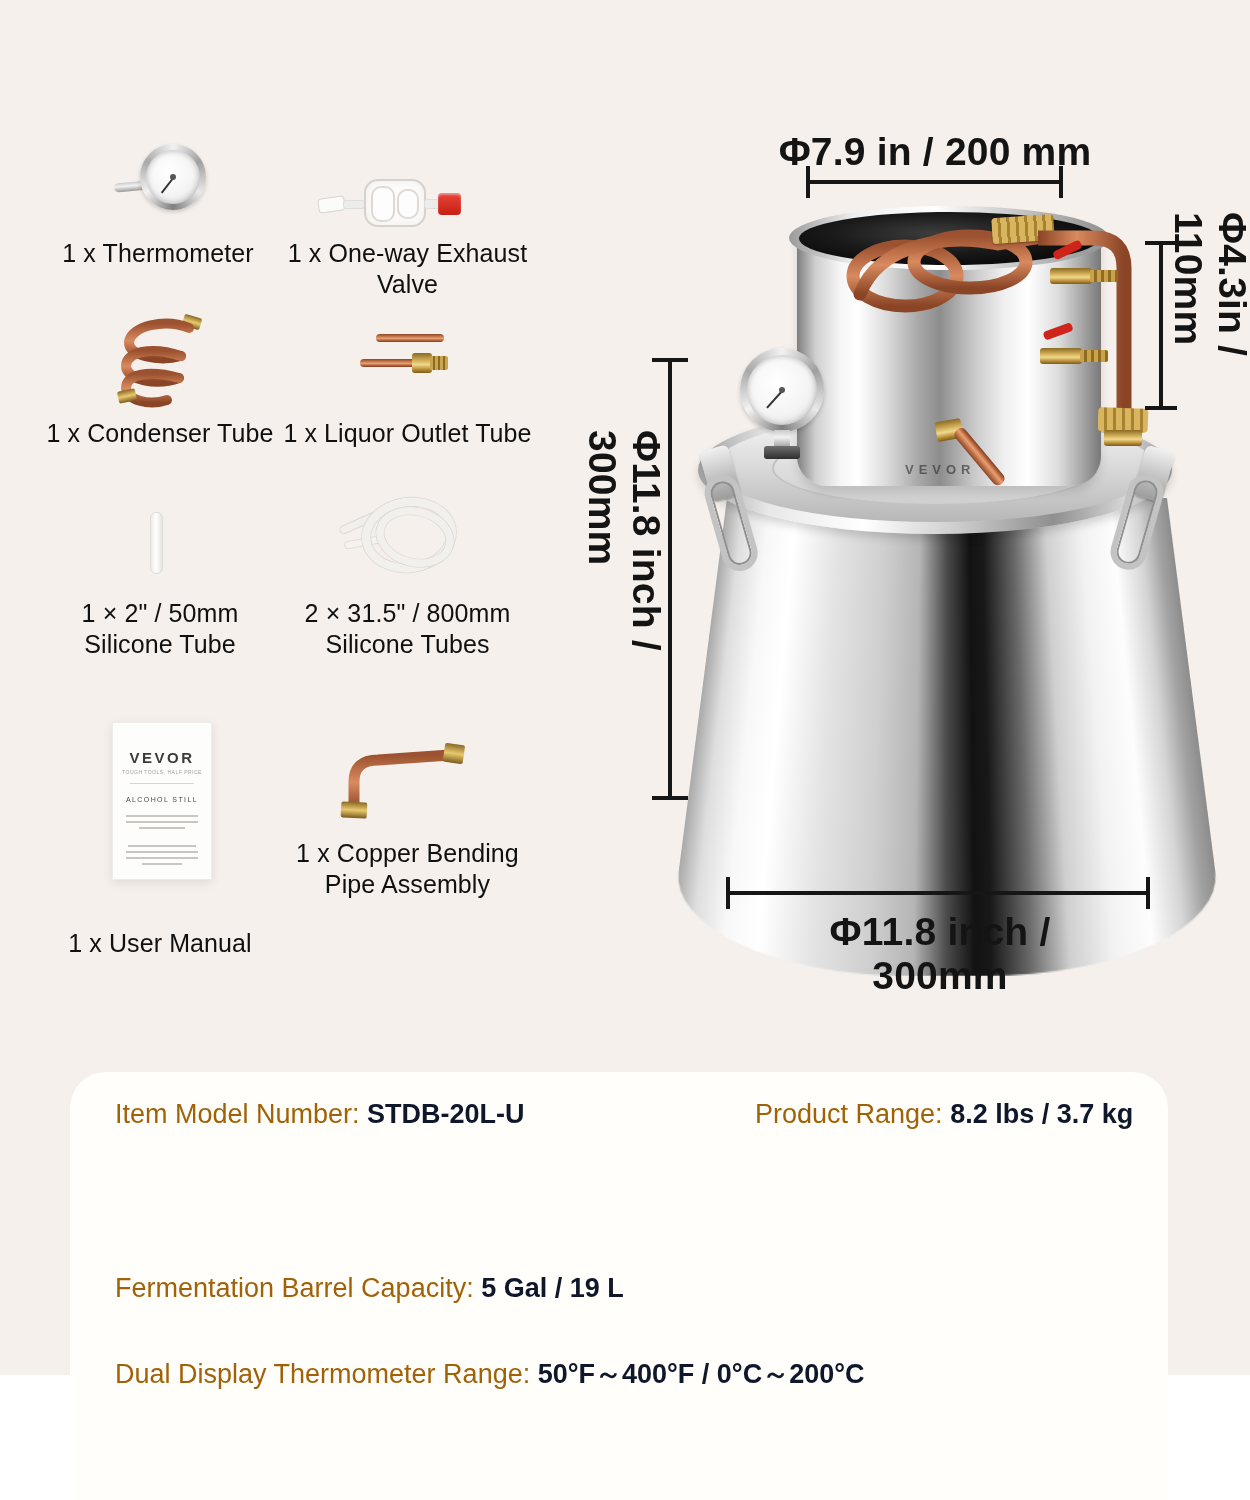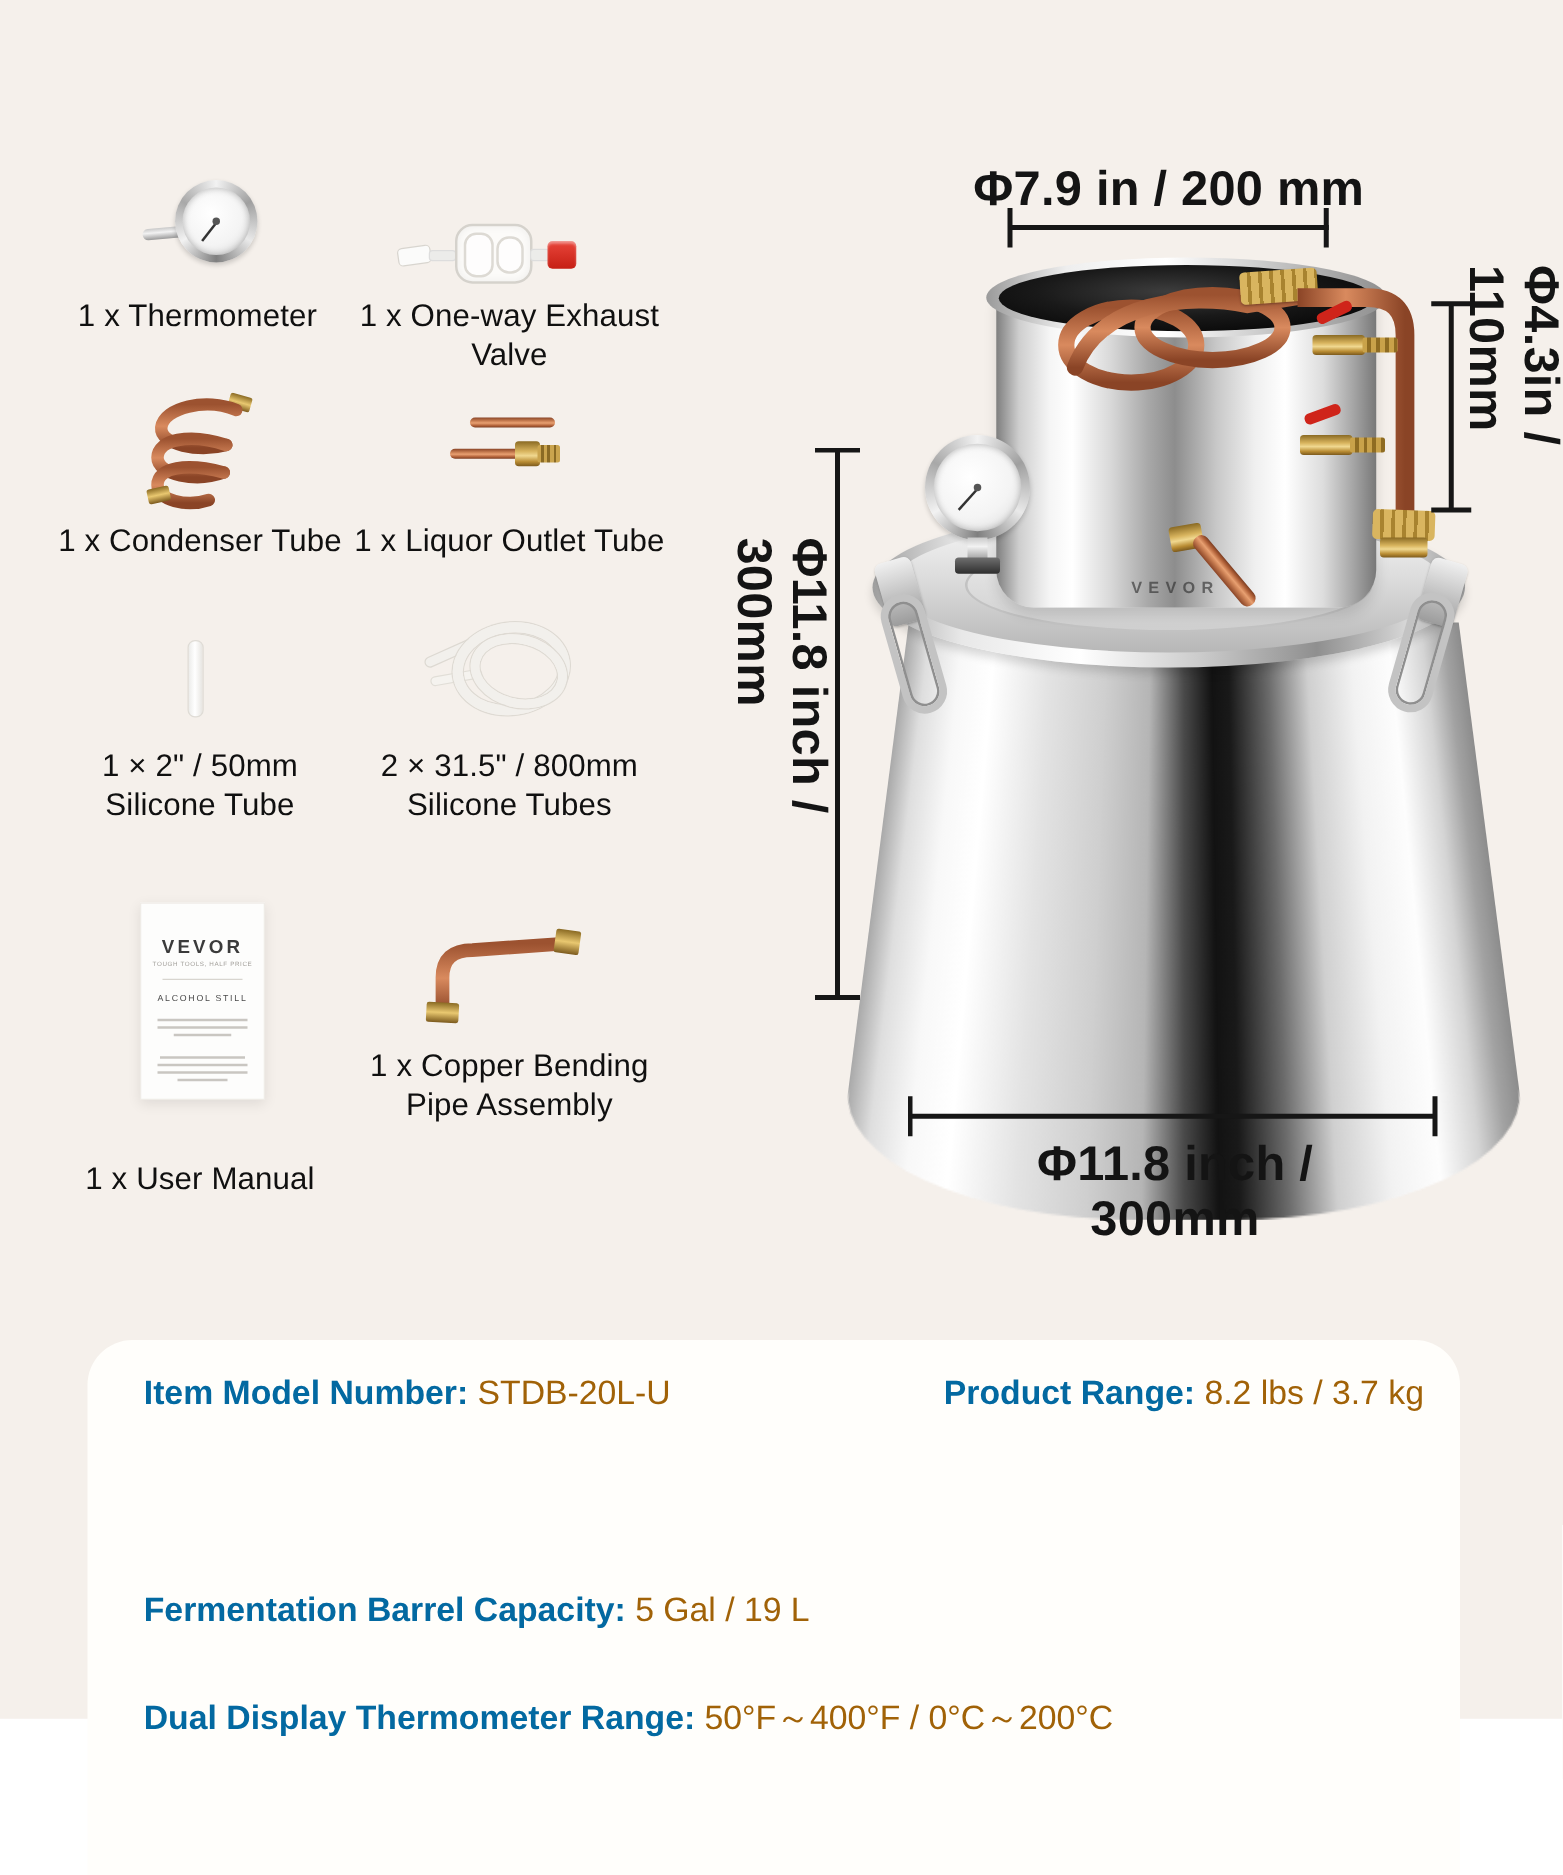--- a/index.html
+++ b/index.html
@@ -58,22 +58,22 @@
   .pot-rim{ border-radius:50%; background:linear-gradient(90deg,#9a9a9a,#eeeeee 20%,#ffffff 45%,#c9c9c9 70%,#8e8e8e); }
   .pot-interior{ border-radius:50%; background:radial-gradient(ellipse at 45% 40%, #3d3d3d 0%, #191919 45%, #0a0a0a 75%, #242424 100%); }
   .clamp-wire{ border:6px solid #c3c3c3; border-radius:18px; box-shadow:inset 0 0 0 2px #8f8f8f; }
   .clamp-plate{ background:linear-gradient(180deg,#f0f0f0,#9c9c9c); border-radius:6px; box-shadow:0 1px 2px rgba(0,0,0,.25); }
   .marking{ font-size:13px; font-weight:bold; letter-spacing:5px; color:rgba(40,40,40,.6); }
   .shadow-ell{ border-radius:50%; background:rgba(0,0,0,.12); filter:blur(7px); }
 
   
   .card{ position:absolute; left:70px; top:1072px; width:1098px; height:428px; background:#FFFEFB; border-radius:36px 36px 0 0; }
   .spec{ position:absolute; font-size:27px; line-height:34px; }
-  .spec .lbl{ color:#0369a1;font-weight:bold; }
-  .spec .val{ color:#a16207; font-weight:normal; }
+  .spec .lbl{ color:#a16207; }
+  .spec .val{ color:#0f172a; font-weight:bold; }
 </style>
 </head>
 <body>
 
 <div class="canvas">
   <div class="cream"></div>
 
   <div class="abs" style="left:112px; top:140px; width:100px; height:80px;">
     <div class="abs steel-v" style="left:2px; top:42px; width:36px; height:9px; border-radius:5px; transform:rotate(-5deg);"></div>
     <div class="abs dial-ring" style="left:28px; top:4px; width:66px; height:66px;">

